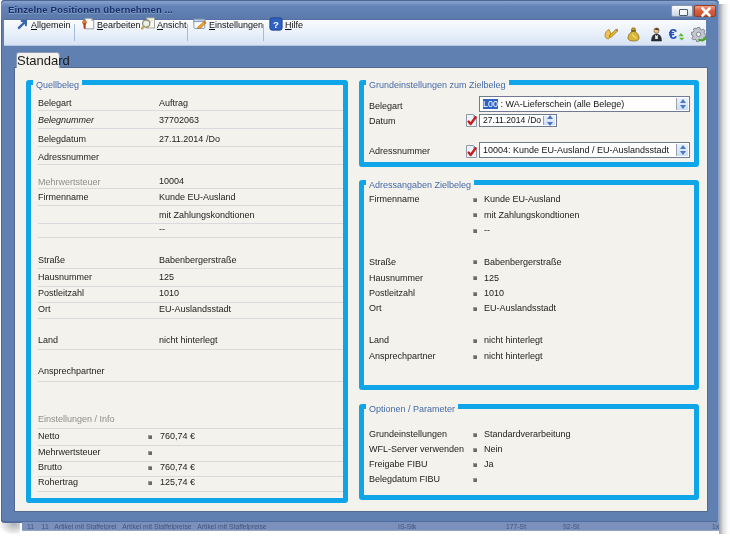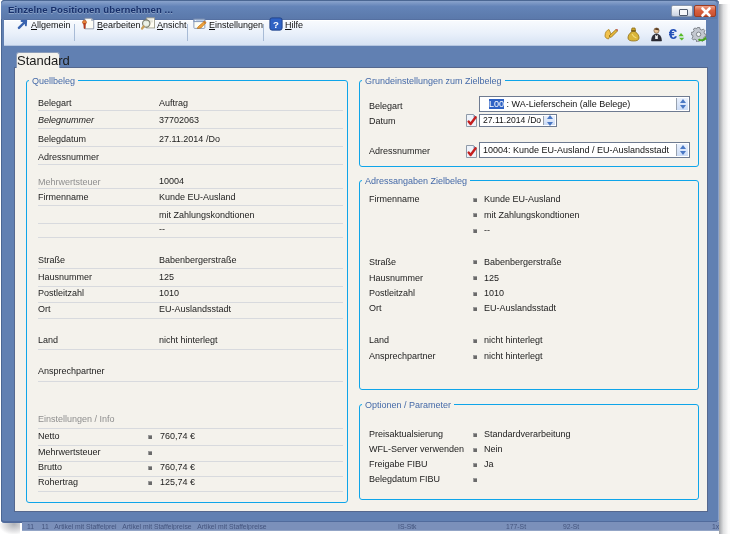--- a/index.html
+++ b/index.html
@@ -37,21 +37,21 @@
 .ticon { display:inline-block; width:14px; height:15px; margin-right:2px; }
 .ticon svg { width:14px; height:14px; }
 
 #tab { position:absolute; left:16px; top:52px; width:44px; height:16px;
   background:#f4f2ec; border:1px solid #8b9cba; border-bottom:none;
   border-radius:3px 3px 0 0; font-size:13px; color:#1a1a1a; text-align:center;
   line-height:15px; }
 #panel { position:absolute; left:14px; top:67px; width:694px; height:445px;
   background:#f4f2ec; border:1px solid #55688e; }
 
-.grp { position:absolute; border:1px solid #0ea5e9; border-radius:3px; }
+.grp { position:absolute; border:5px solid #0ea5e9; border-radius:3px; }
 .grplabel { position:absolute; top:-6px; left:2px; background:#f4f2ec;
   padding:0 3px; font-size:9px; color:#456aa8; line-height:12px; }
 
 .lbl { position:absolute; font-size:9px; color:#1c1c1c; white-space:pre; line-height:13px; }
 .val { position:absolute; font-size:9px; color:#1c1c1c; white-space:pre; line-height:13px; }
 .gray { color:#8f8f8f; }
 .rline { position:absolute; height:1px; background:#d8dade; }
 .sq { position:absolute; width:4px; height:4px; background:#6a6a6a;
   box-shadow:inset 1px 1px 0 #9a9a9a; }
 
@@ -231,21 +231,21 @@
   <div class="lbl" style="left:38px;top:461px;">Brutto</div>
     <div class="sq" style="left:148px;top:466px;"></div>
     <div class="val" style="left:160px;top:461px;">760,74 €</div>
     <div class="rline" style="left:38px;top:476px;width:305px;"></div>
   <div class="lbl" style="left:38px;top:476px;">Rohertrag</div>
     <div class="sq" style="left:148px;top:481px;"></div>
     <div class="val" style="left:160px;top:476px;">125,74 €</div>
     <div class="rline" style="left:38px;top:491px;width:305px;"></div>
 
   <div class="lbl" style="left:369px;top:100px;">Belegart</div>
-  <div class="input" style="left:479px;top:96px;width:211px;height:16px;line-height:14px;padding-left:9px;"><span style="background:#2f62c4;color:#fff;">L00</span> : WA-Lieferschein (alle Belege)<span class="sp"></span></div>
+  <div class="input" style="left:479px;top:96px;width:211px;height:16px;line-height:14px;padding-left:3px;"><span style="background:#2f62c4;color:#fff;">L00</span> : WA-Lieferschein (alle Belege)<span class="sp"></span></div>
   <div class="lbl" style="left:369px;top:115px;">Datum</div>
   <svg class="chkicon" style="left:466px;top:114px;" viewBox="0 0 11 13">
       <path d="M0.5 0.5 L7.5 0.5 L10.5 3.5 L10.5 12.5 L0.5 12.5 Z" fill="#eef3fa" stroke="#8e9aa8" stroke-width="1"></path>
       <path d="M7.5 0.5 L7.5 3.5 L10.5 3.5 Z" fill="#7b96b5"></path>
       <path d="M2.6 7.6 L4.6 10 L9.6 3.2" fill="none" stroke="#c41f1f" stroke-width="2.4" stroke-linecap="round" stroke-linejoin="round"></path>
     </svg>
   <div class="input" style="left:479px;top:114px;width:78px;height:13px;line-height:11px;padding-left:3px;font-size:8.6px;">27.11.2014 /Do<span class="sp"></span></div>
   <div class="lbl" style="left:369px;top:145px;">Adressnummer</div>
   <svg class="chkicon" style="left:466px;top:145px;" viewBox="0 0 11 13">
       <path d="M0.5 0.5 L7.5 0.5 L10.5 3.5 L10.5 12.5 L0.5 12.5 Z" fill="#eef3fa" stroke="#8e9aa8" stroke-width="1"></path>
@@ -273,21 +273,21 @@
   <div class="lbl" style="left:369px;top:302px;">Ort</div>
     <div class="sq" style="left:473px;top:307px;"></div>
     <div class="val" style="left:484px;top:302px;">EU-Auslandsstadt</div>
   <div class="lbl" style="left:369px;top:334px;">Land</div>
     <div class="sq" style="left:473px;top:339px;"></div>
     <div class="val" style="left:484px;top:334px;">nicht hinterlegt</div>
   <div class="lbl" style="left:369px;top:350px;">Ansprechpartner</div>
     <div class="sq" style="left:473px;top:355px;"></div>
     <div class="val" style="left:484px;top:350px;">nicht hinterlegt</div>
 
-  <div class="lbl" style="left:369px;top:428px;">Preisaktualsierung</div>
+  <div class="lbl" style="left:369px;top:428px;">Grundeinstellungen</div>
     <div class="sq" style="left:473px;top:433px;"></div>
     <div class="val" style="left:484px;top:428px;">Standardverarbeitung</div>
   <div class="lbl" style="left:369px;top:443px;">WFL-Server verwenden</div>
     <div class="sq" style="left:473px;top:448px;"></div>
     <div class="val" style="left:484px;top:443px;">Nein</div>
   <div class="lbl" style="left:369px;top:458px;">Freigabe FIBU</div>
     <div class="sq" style="left:473px;top:463px;"></div>
     <div class="val" style="left:484px;top:458px;">Ja</div>
   <div class="lbl" style="left:369px;top:473px;">Belegdatum FIBU</div>
     <div class="sq" style="left:473px;top:478px;"></div>

